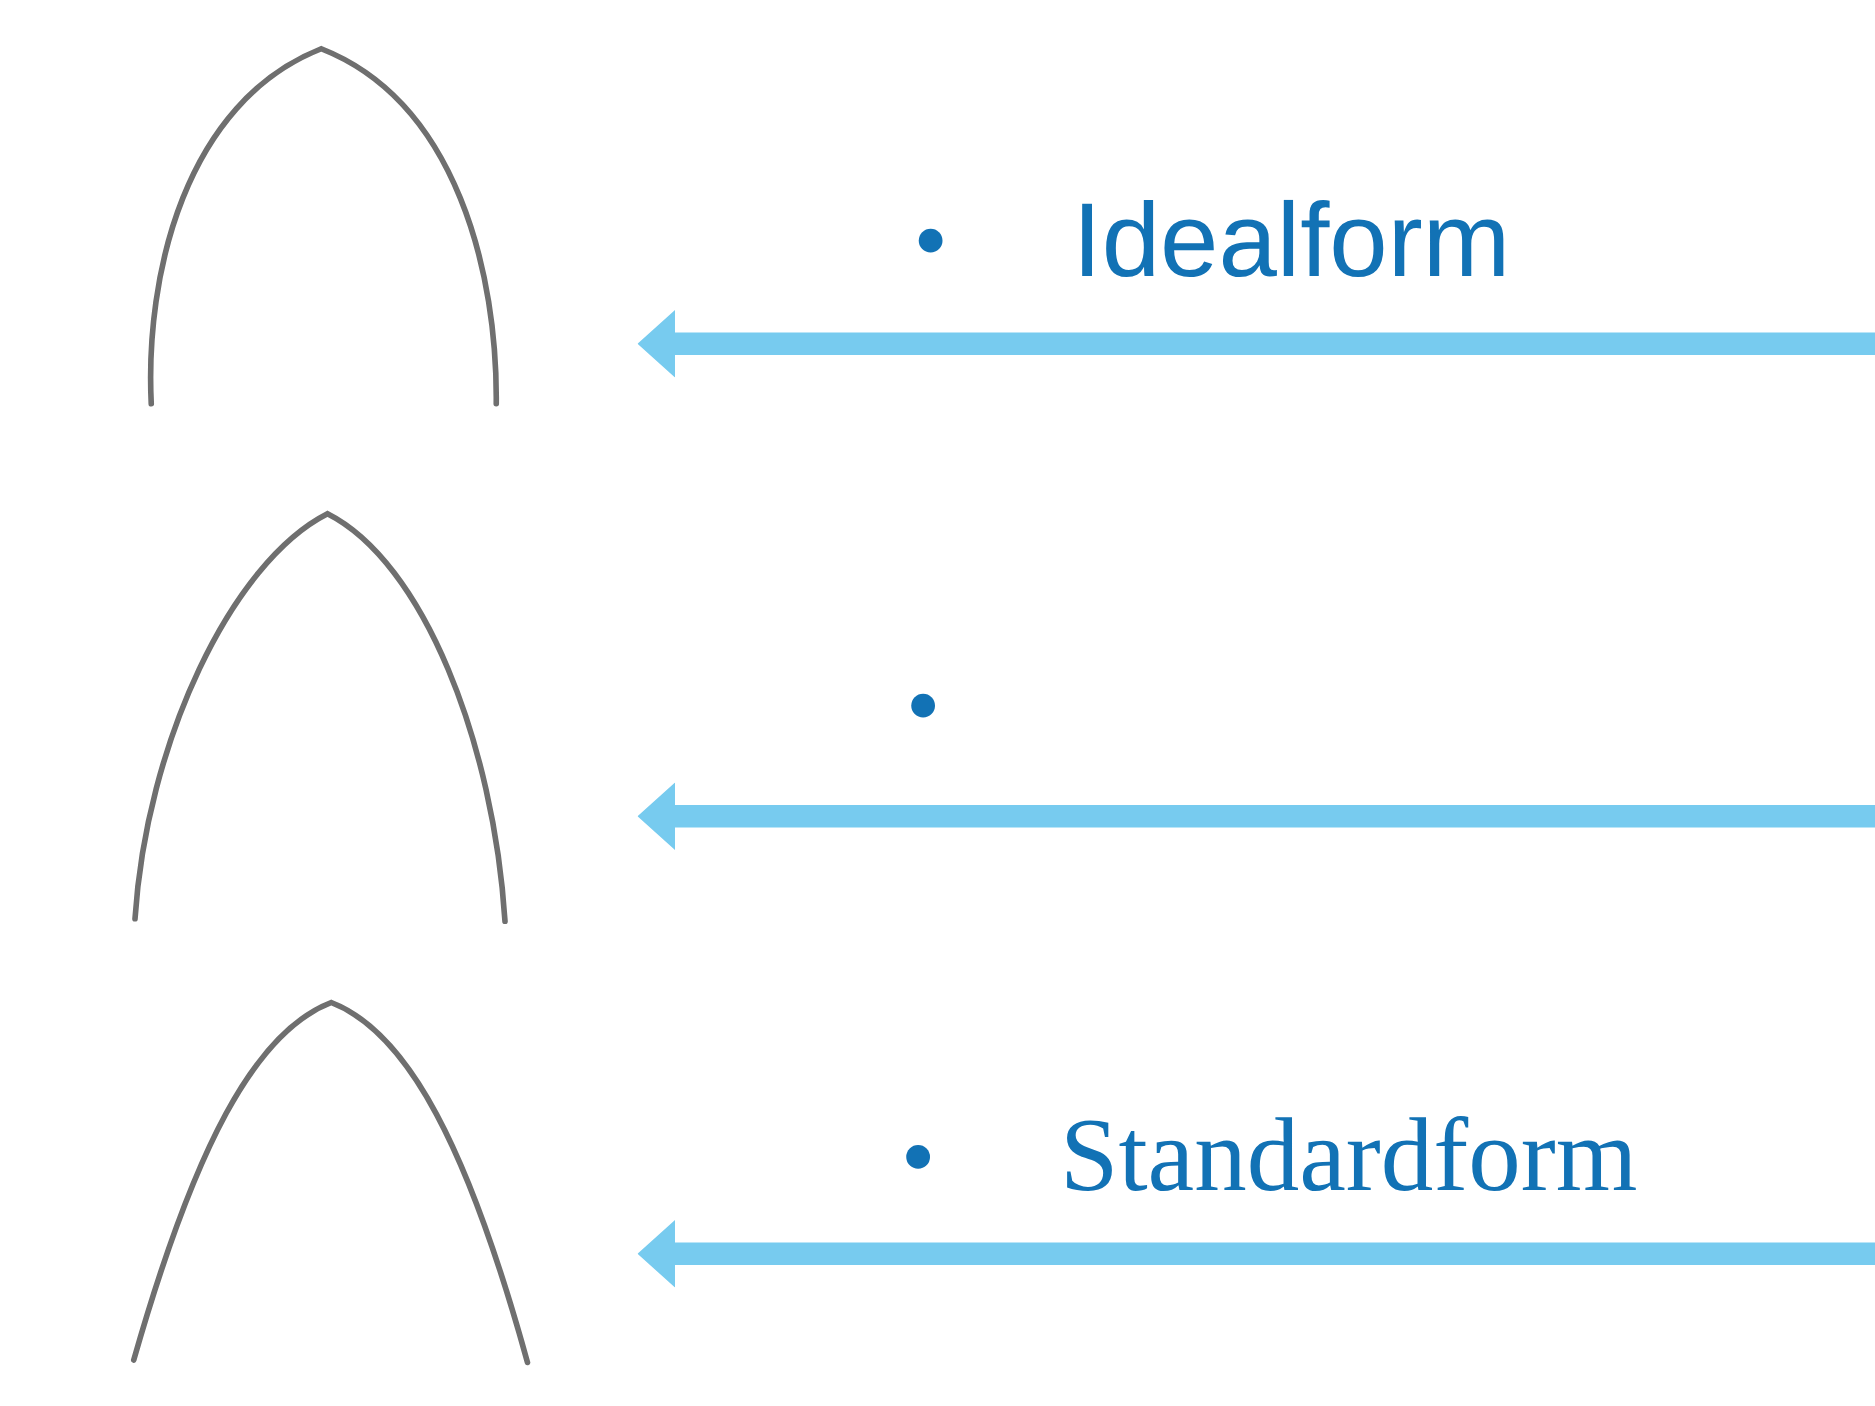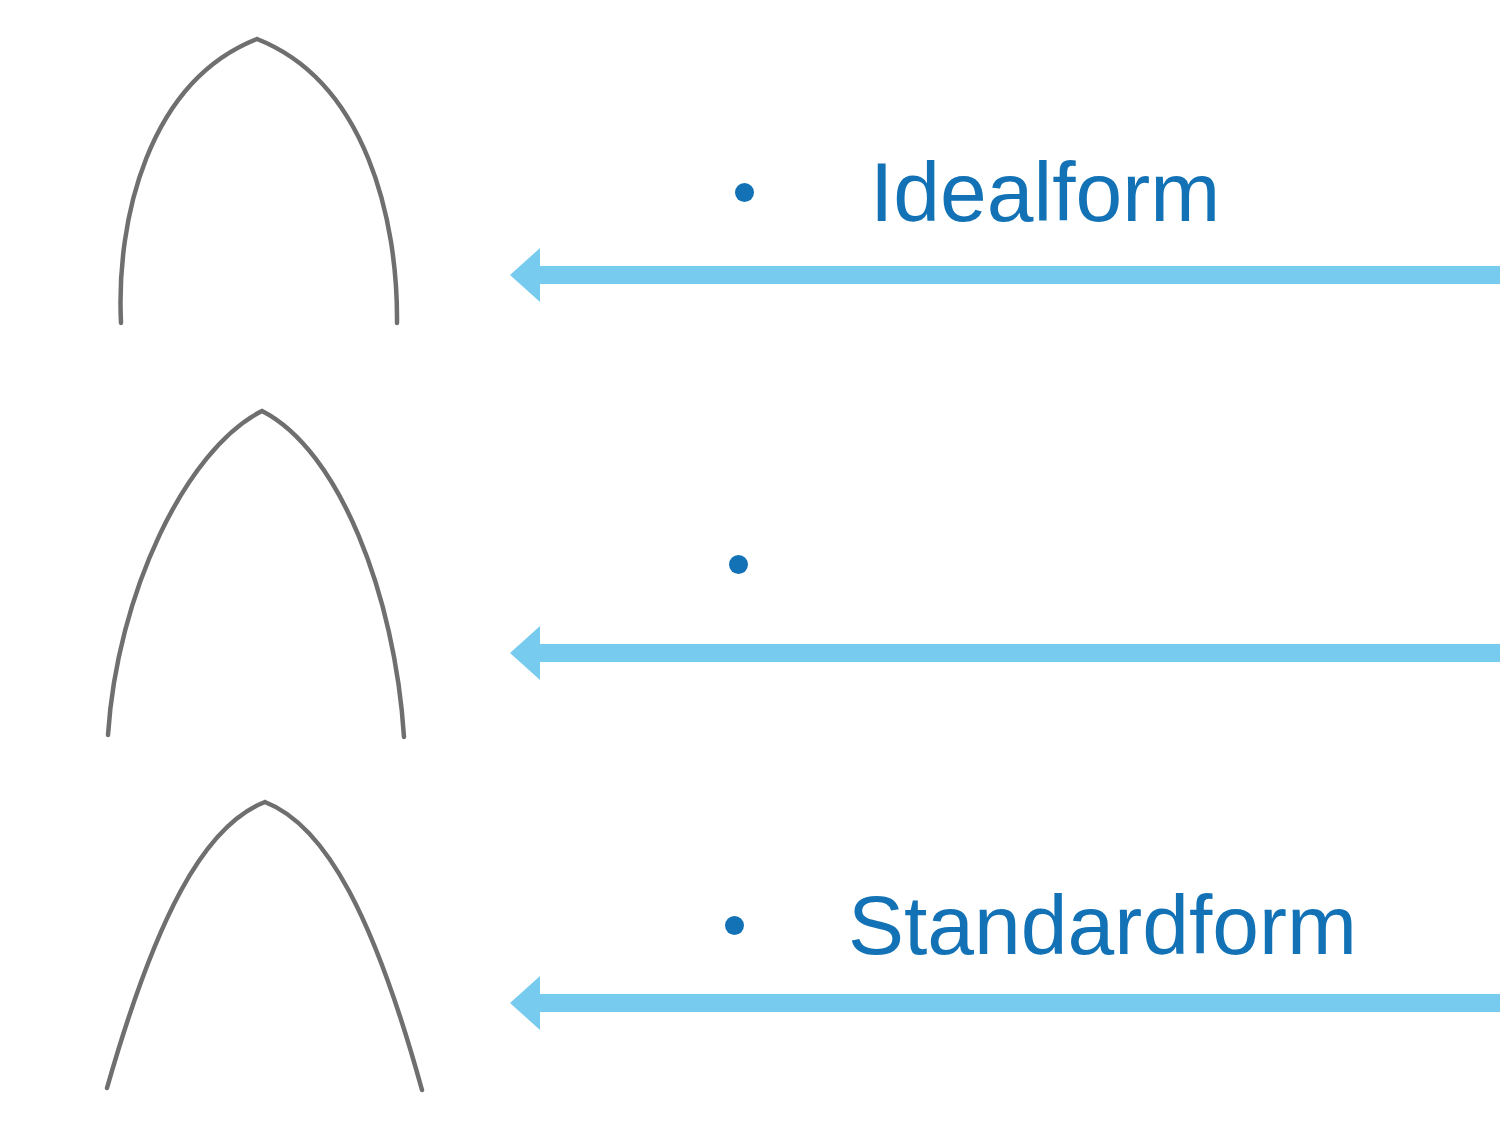--- a/index.html
+++ b/index.html
@@ -44,23 +44,23 @@
     line-height: 1;
     color: #1272b5;
     letter-spacing: 0px;
   }
   .arrow-svg {
     position: absolute;
     left: 510px;
     width: 990px;
     height: 54px;
   }
-  .row1-label { left: 735px; top: 147px; gap: 12px; }
+  .row1-label { left: 735px; top: 147px; }
   .row2-label { left: 729px; top: 519px; }
-  .row3-label { left: 725px; top: 880px; }
+  .row3-label { left: 725px; top: 880px; font-family: Liberation Serif, serif; }
   .arrow1 { top: 248px; }
   .arrow2 { top: 626px; }
   .arrow3 { top: 976px; }
   .wire1 { left: 100px; top: 20px; }
   .wire2 { left: 95px;  top: 395px; }
   .wire3 { left: 95px;  top: 790px; }
 </style>
 </head>
 <body>
 

